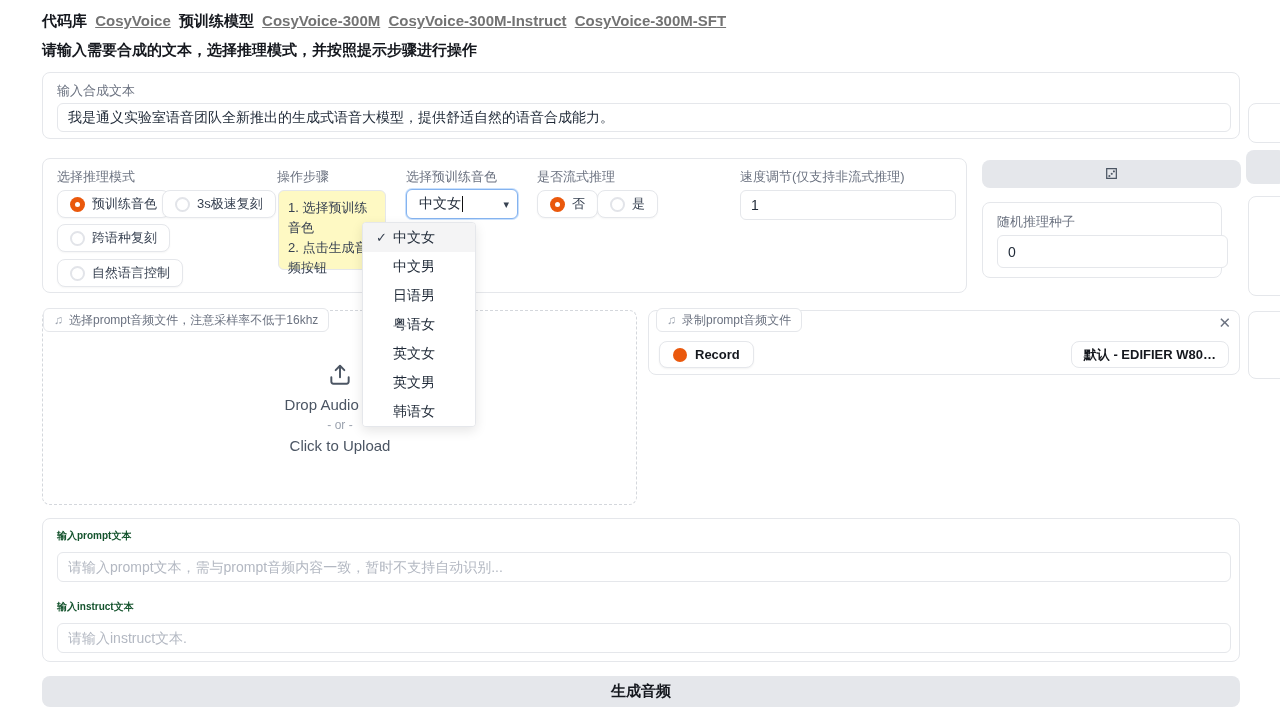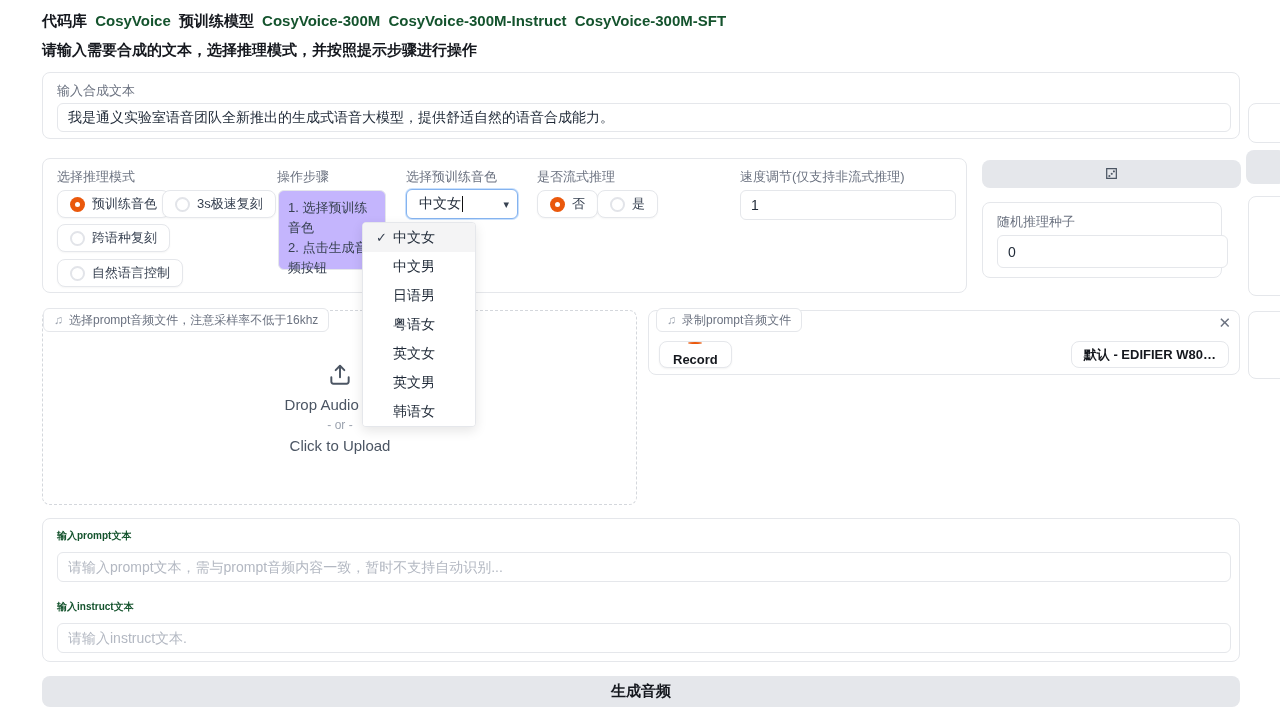--- a/index.html
+++ b/index.html
@@ -4,21 +4,21 @@
 <style>
   * { margin:0; padding:0; box-sizing:border-box; }
   html,body { background:#fff; }
   body { font-family:"Liberation Sans","DejaVu Sans",sans-serif; color:#1f2937; }
   #app { position:relative; width:1280px; height:712px; background:#ffffff; overflow:hidden; }
 
   .abs { position:absolute; }
 
   
   .hdr-line { left:42px; font-size:15px; font-weight:700; color:#15181e; white-space:nowrap; }
-  .hdr-line a { color:#14532d; cursor:pointer; }
+  .hdr-line a { color:#737373; text-decoration:underline; cursor:pointer; }
   .hdr-line span, .hdr-line a { margin-right:4px; }
 
   
   .panel { border:1px solid #e5e7eb; border-radius:8px; background:#fff; }
   .block-label { font-size:13px; color:#6b7280; }
   .dark-label { font-size:10px; color:#14532d; font-weight:700; }
 
   .textbox { border:1px solid #e5e7eb; border-radius:6px; background:#fff; font-size:14px;
              color:#1f2937; padding:0 10px; width:100%; height:100%; outline:none;
              font-family:"Liberation Sans","DejaVu Sans",sans-serif; }
@@ -29,21 +29,21 @@
           background:#fff; box-shadow:0 1px 2px rgba(0,0,0,0.04); display:flex; align-items:center;
           gap:7px; padding:0 12px; font-size:13px; color:#374151; cursor:pointer; white-space:nowrap; }
   .radio { width:15px; height:15px; border-radius:50%; background:#fff; border:2px solid #e2e4e9;
            position:relative; flex:0 0 auto; }
   .radio.on { border:none; background:#ea580c; }
   .radio.on::after { content:""; position:absolute; left:50%; top:50%; width:5px; height:5px;
                      margin:-2.5px 0 0 -2.5px; border-radius:50%; background:#fff; }
 
   
   .steps-box { position:absolute; border:1px solid #e5e7eb; border-radius:6px; padding:7px 9px;
-               font-size:13px; line-height:1.55; color:#374151; background:#c4b5fd; }
+               font-size:13px; line-height:1.55; color:#374151; background:#fef9c3; }
 
   
   .dd-input { position:absolute; border:1px solid #85b3ef; border-radius:6px; background:#fff;
               display:flex; align-items:center; padding:0 8px 0 12px; font-size:14px; color:#1f2937;
               box-shadow:0 0 0 1px rgba(96,165,250,.35); }
   .caret-bar { width:1px; height:16px; background:#111; margin-left:1px; }
   .dd-arrow { margin-left:auto; font-size:11px; color:#374151; }
   .dd-list { position:absolute; background:#fff; border:1px solid #e5e7eb; border-radius:4px;
              box-shadow:0 4px 12px rgba(0,0,0,0.10); z-index:40; overflow:hidden; }
   .dd-item { height:29px; display:flex; align-items:center; font-size:14px; color:#1f2937;
@@ -209,21 +209,21 @@
       <path d="M8 7.5 L12 3.5 L16 7.5"></path>
       <path d="M4 14 v4 a2 2 0 0 0 2 2 h12 a2 2 0 0 0 2 -2 v-4"></path>
     </svg>
     <div class="up-main" style="margin-top:8px;">Drop Audio Here</div>
     <div class="up-or">- or -</div>
     <div class="up-main">Click to Upload</div>
   </div>
 
   <div class="abs panel" style="left:648px; top:310px; width:592px; height:65px;">
     <div class="close-x" style="right:8px; top:4px;">✕</div>
-    <div class="rec-btn" style="left:10px; top:30px;flex-direction:column;">
+    <div class="rec-btn" style="left:10px; top:30px;">
       <span class="rec-dot"></span>
       <span>Record</span>
     </div>
     <div class="dev-btn" style="right:10px; top:30px;">
       <span>默认 - EDIFIER W80…</span>
     </div>
   </div>
   <div class="tag-pill" style="left:656px; top:308px;">
     <span class="note-ico">♫</span>
     <span>录制prompt音频文件</span>

